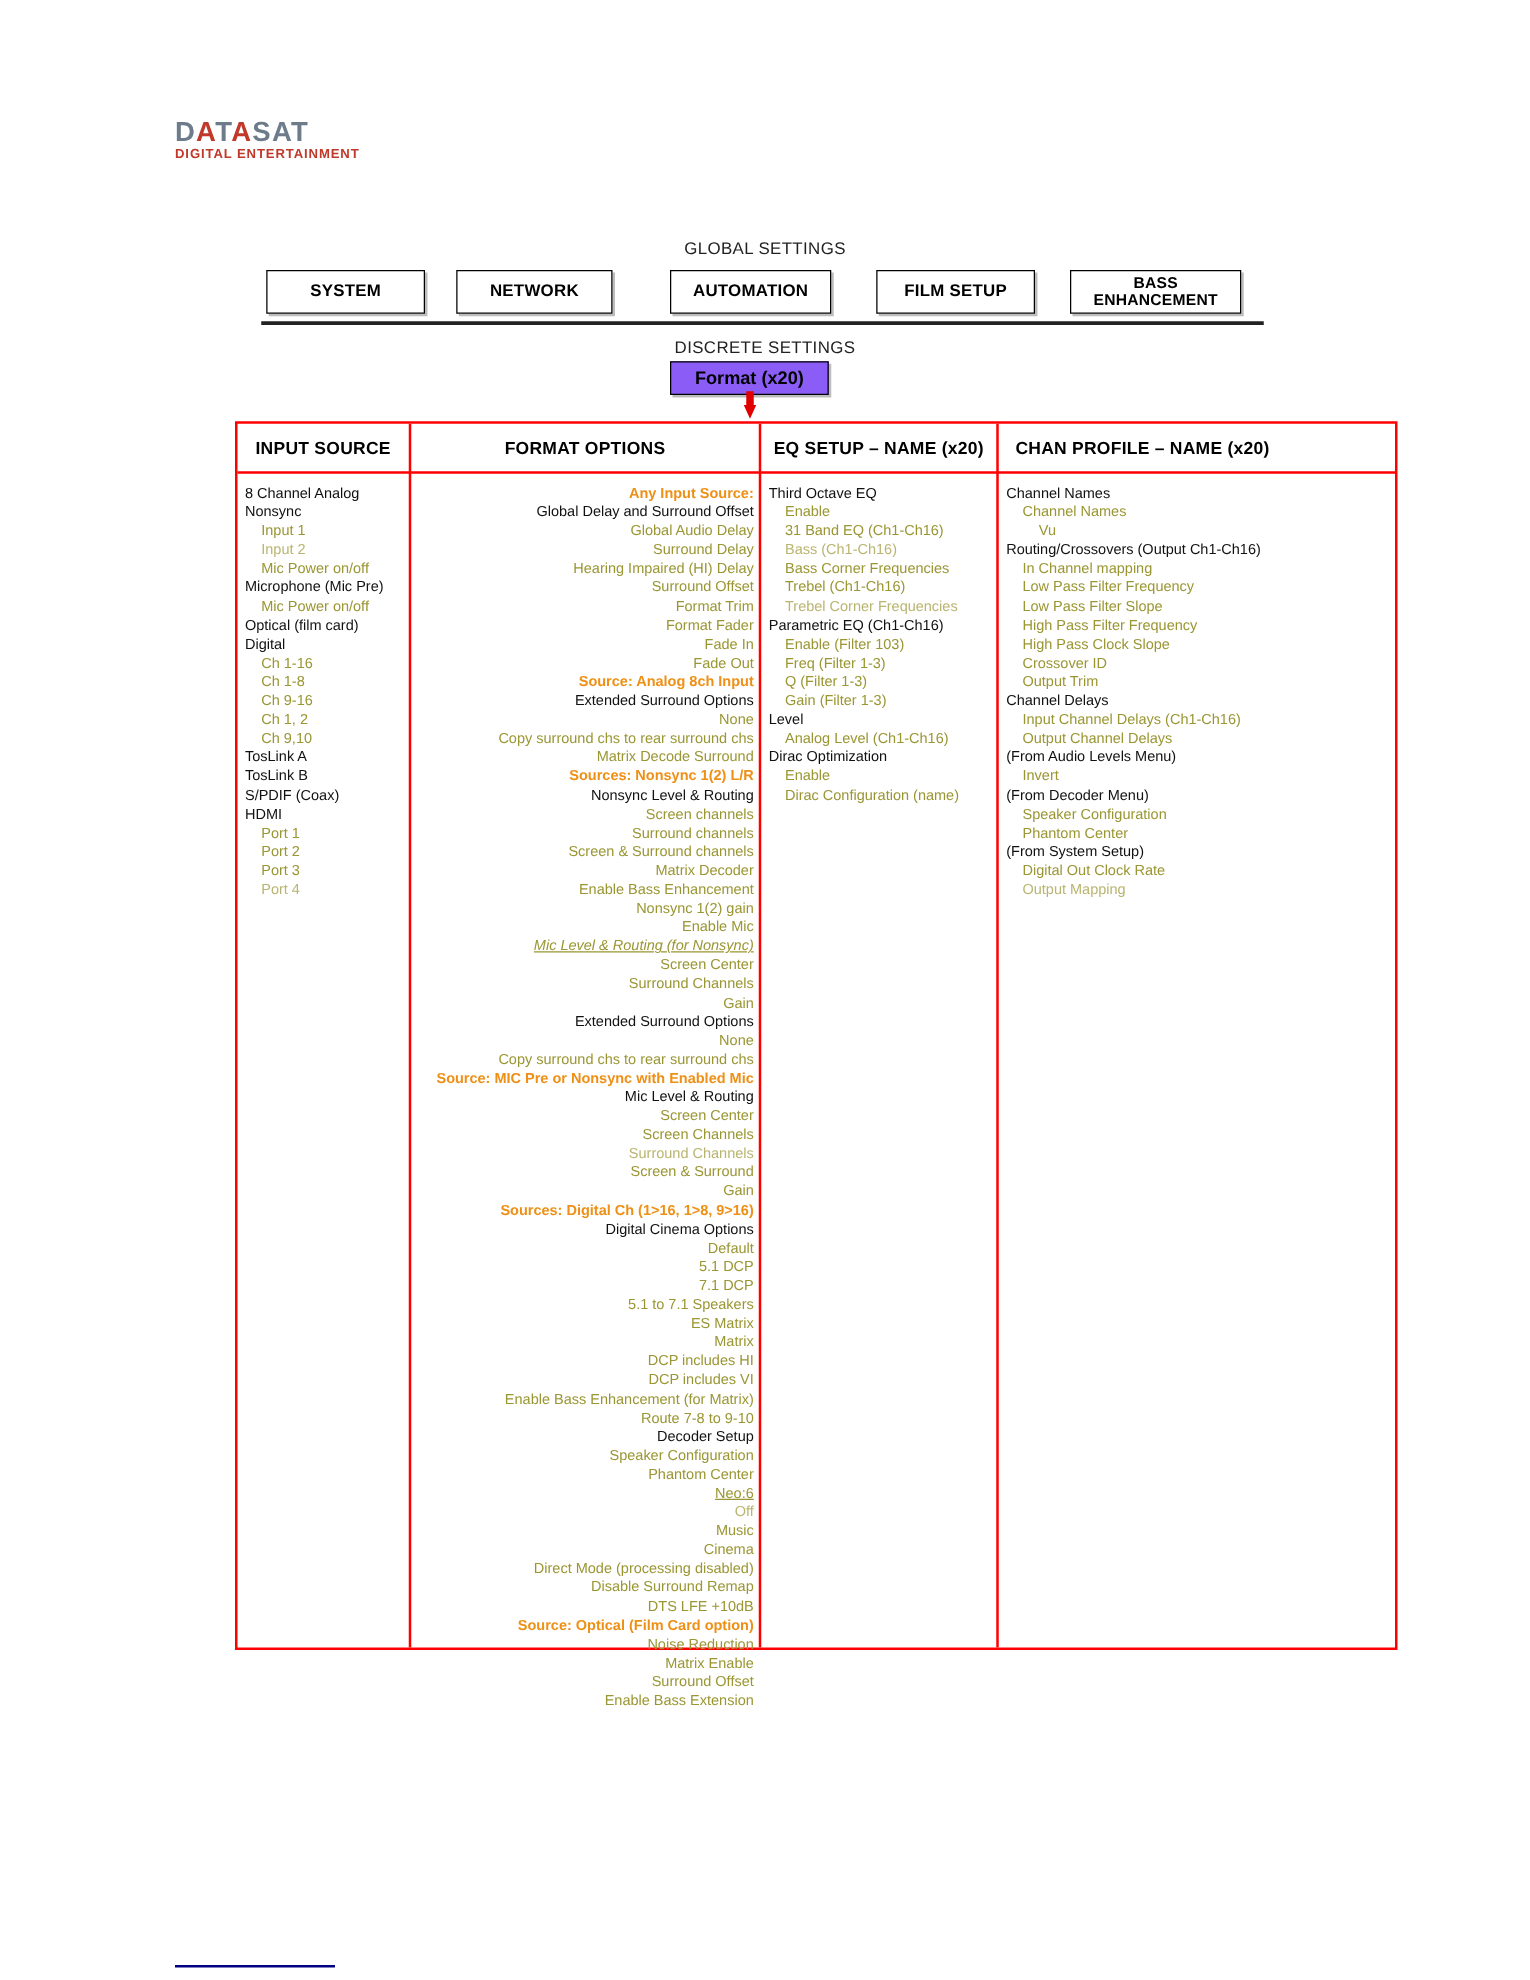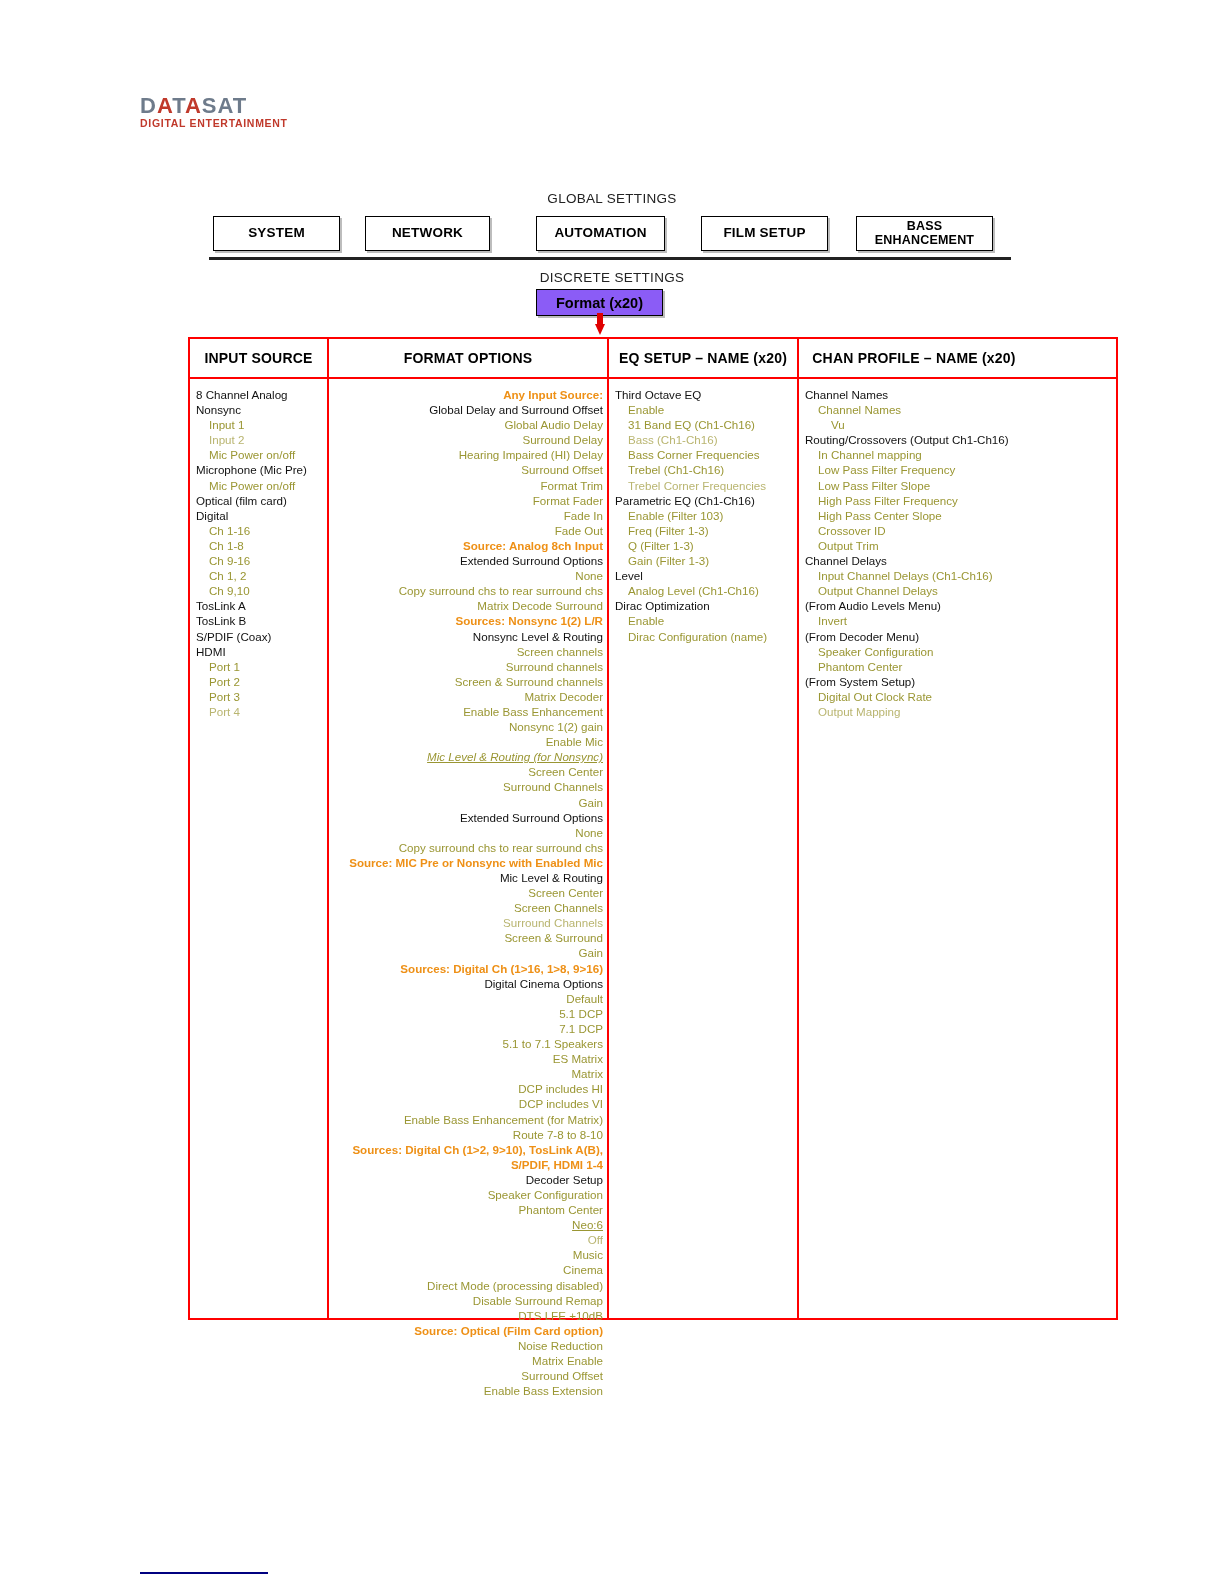--- a/index.html
+++ b/index.html
@@ -237,22 +237,21 @@
       <div class="ln lvl1 c-black">Digital Cinema Options</div>
       <div class="ln lvl2 c-olive">Default</div>
       <div class="ln lvl2 c-olive">5.1 DCP</div>
       <div class="ln lvl2 c-olive">7.1 DCP</div>
       <div class="ln lvl2 c-olive">5.1 to 7.1 Speakers</div>
       <div class="ln lvl2 c-olive">ES Matrix</div>
       <div class="ln lvl2 c-olive">Matrix</div>
       <div class="ln lvl2 c-olive">DCP includes HI</div>
       <div class="ln lvl2 c-olive">DCP includes VI</div>
       <div class="ln lvl2 c-olive">Enable Bass Enhancement (for Matrix)</div>
-      <div class="ln lvl2 c-olive">Route 7-8 to 8-10</div>
-      <div class="ln lvl0 c-orange wrapln">Sources: Digital Ch (1&gt;2, 9&gt;10), TosLink A(B), S/PDIF, HDMI 1-4</div>
+      <div class="ln lvl2 c-olive">Route 7-8 to 9-10</div>
       <div class="ln lvl1 c-black">Decoder Setup</div>
       <div class="ln lvl2 c-olive">Speaker Configuration</div>
       <div class="ln lvl2 c-olive">Phantom Center</div>
       <div class="ln lvl2 c-olive ul">Neo:6</div>
       <div class="ln lvl2 c-olive-dim" style="padding-left: 39px;">Off</div>
       <div class="ln lvl2 c-olive" style="padding-left: 39px;">Music</div>
       <div class="ln lvl2 c-olive" style="padding-left: 39px;">Cinema</div>
       <div class="ln lvl2 c-olive">Direct Mode (processing disabled)</div>
       <div class="ln lvl2 c-olive">Disable Surround Remap</div>
       <div class="ln lvl2 c-olive">DTS LFE +10dB</div>
@@ -283,21 +282,21 @@
     </div>
   <div class="colbody" id="cb3">
       <div class="ln lvl0 c-black">Channel Names</div>
       <div class="ln lvl1 c-olive">Channel Names</div>
       <div class="ln lvl2 c-olive">Vu</div>
       <div class="ln lvl0 c-black">Routing/Crossovers (Output Ch1-Ch16)</div>
       <div class="ln lvl1 c-olive">In Channel mapping</div>
       <div class="ln lvl1 c-olive">Low Pass Filter Frequency</div>
       <div class="ln lvl1 c-olive">Low Pass Filter Slope</div>
       <div class="ln lvl1 c-olive">High Pass Filter Frequency</div>
-      <div class="ln lvl1 c-olive">High Pass Center Slope</div>
+      <div class="ln lvl1 c-olive">High Pass Clock Slope</div>
       <div class="ln lvl1 c-olive">Crossover ID</div>
       <div class="ln lvl1 c-olive">Output Trim</div>
       <div class="ln lvl0 c-black">Channel Delays</div>
       <div class="ln lvl1 c-olive">Input Channel Delays (Ch1-Ch16)</div>
       <div class="ln lvl1 c-olive">Output Channel Delays</div>
       <div class="ln lvl0 c-black">(From Audio Levels Menu)</div>
       <div class="ln lvl1 c-olive">Invert</div>
       <div class="ln lvl0 c-black">(From Decoder Menu)</div>
       <div class="ln lvl1 c-olive">Speaker Configuration</div>
       <div class="ln lvl1 c-olive">Phantom Center</div>

